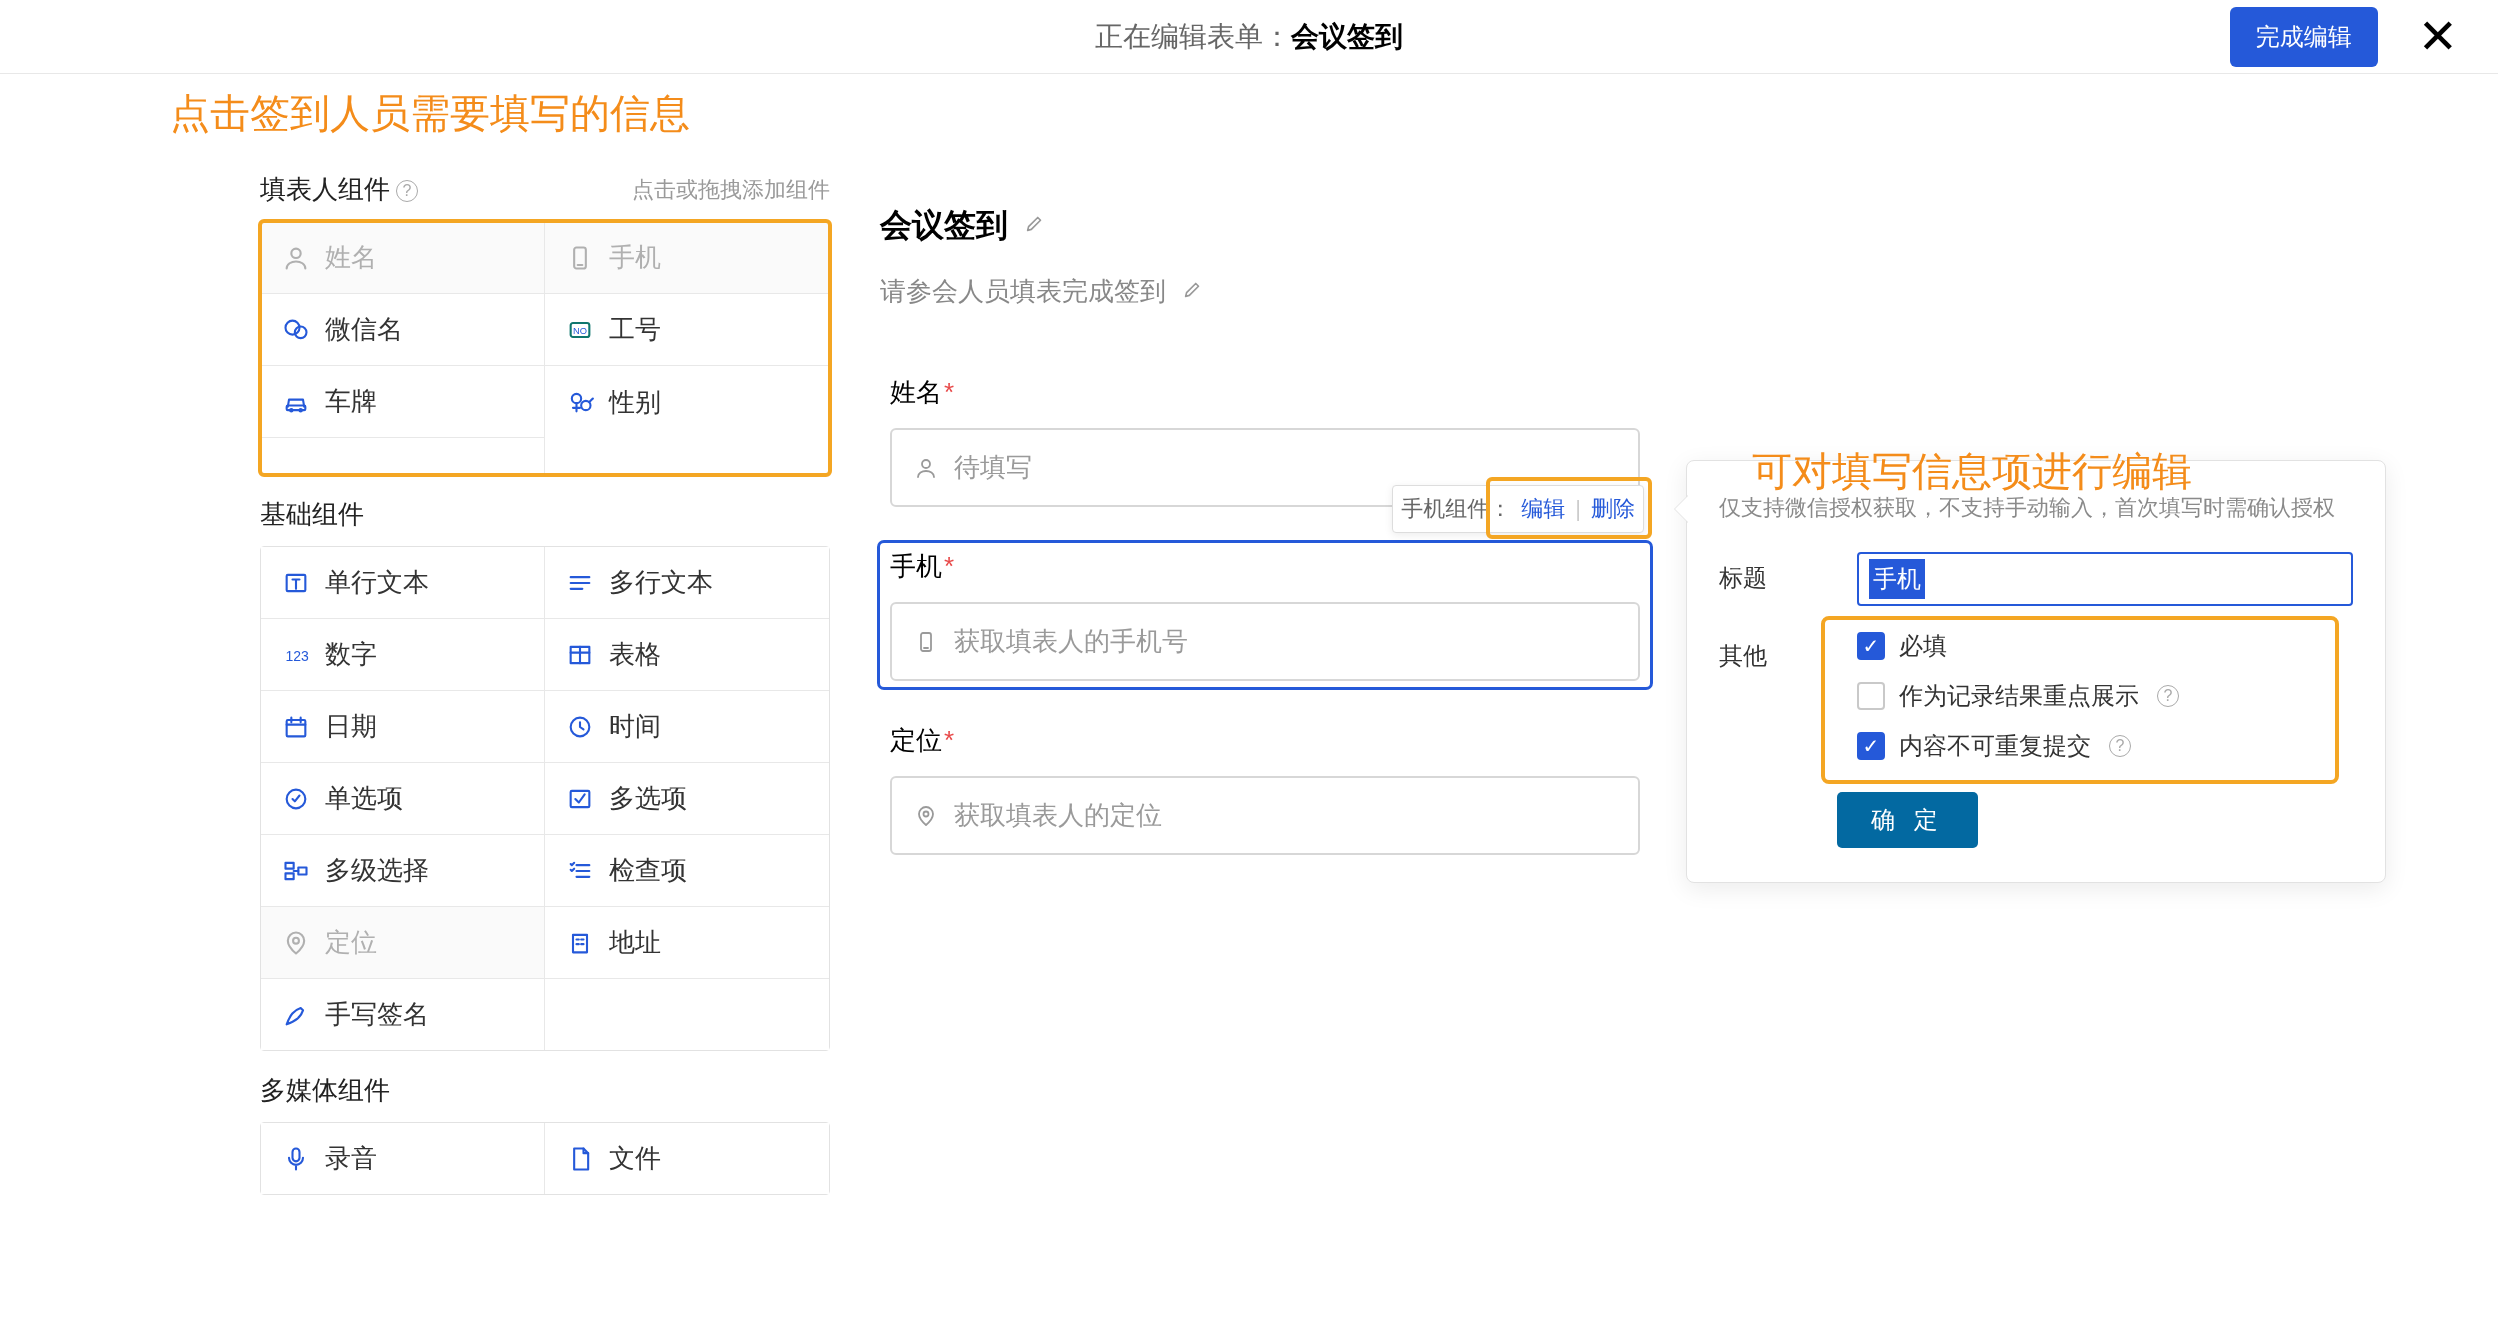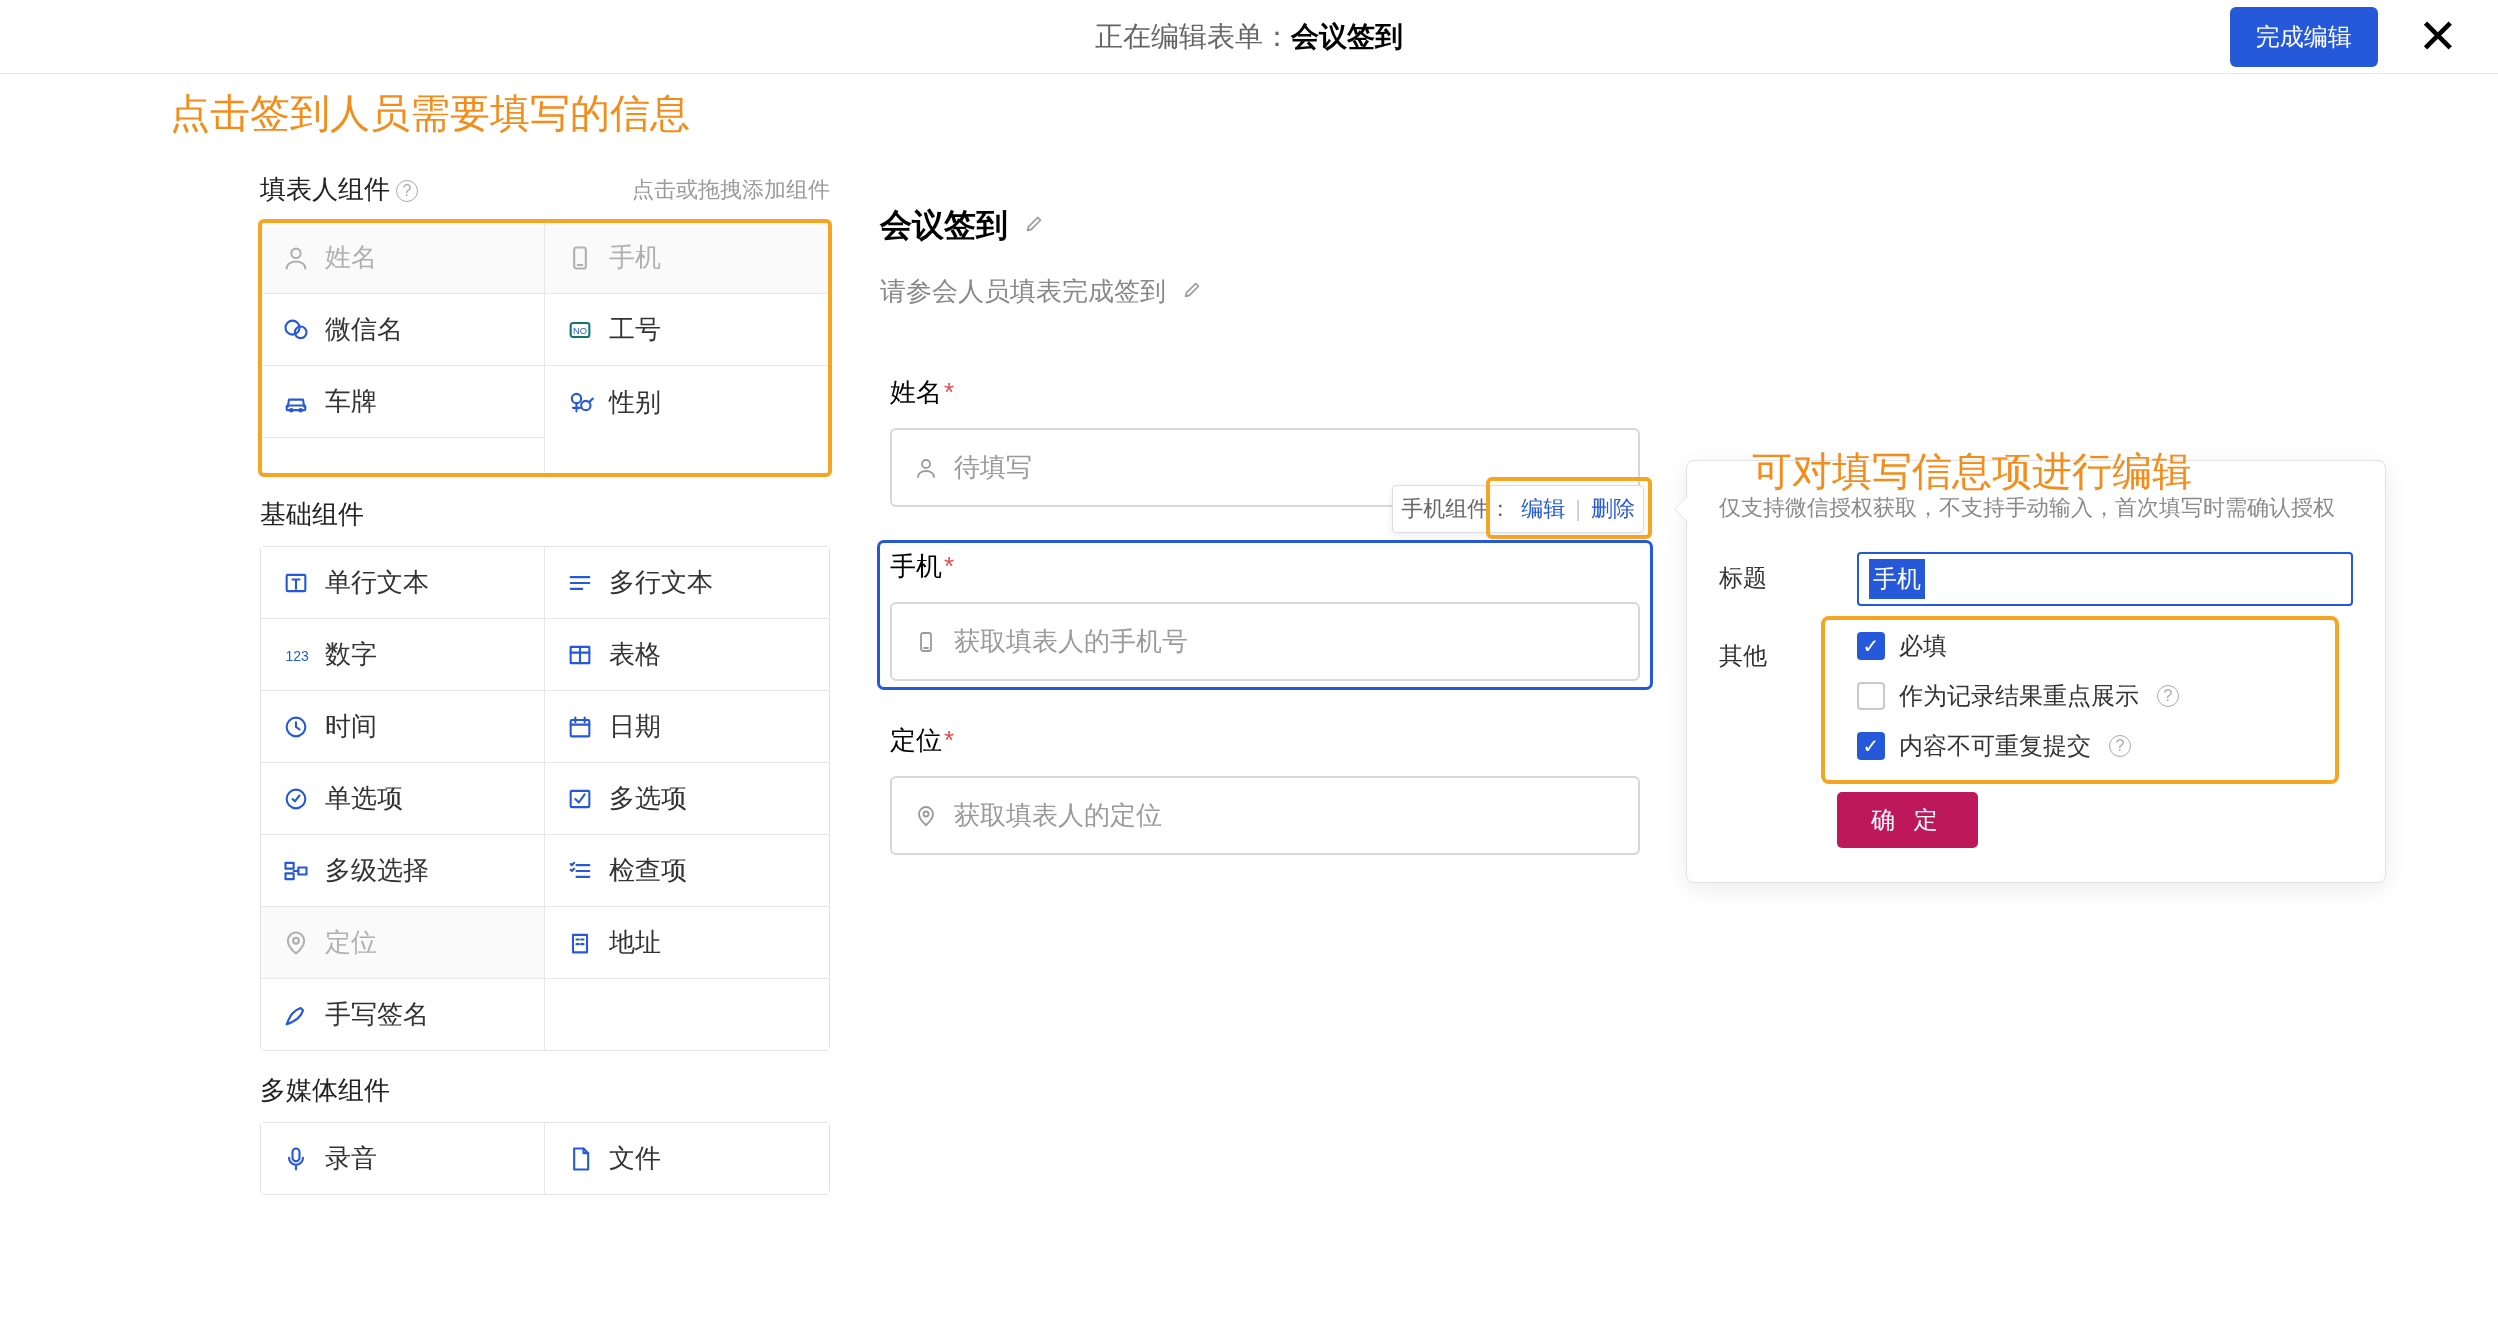--- a/index.html
+++ b/index.html
@@ -167,21 +167,21 @@
   .q-ic {
     display:inline-block; width:22px; height:22px; border:1.5px solid #aaa;
     border-radius:50%; font-size:16px; text-align:center; line-height:20px;
     color:#aaa; margin-left:4px;
   }
   .other-box {
     position:absolute; outline:4px solid #f4a623; border-radius:4px;
     pointer-events:none;
   }
   .ed-confirm {
-    background:#be185d; color:#fff; border:none; border-radius:5px;
+    background:#0369a1; color:#fff; border:none; border-radius:5px;
     padding: 12px 34px; font-size: 24px; letter-spacing: 6px;
     cursor:pointer; margin-left: 118px; margin-top: 6px;
   }
 
   
   svg { stroke: currentColor; fill: none; stroke-width: 1.8; stroke-linecap: round; stroke-linejoin: round; }
 </style>
 </head>
 <body>
 
@@ -306,36 +306,36 @@
               <rect x="4" y="5" width="16" height="14"></rect>
               <line x1="4" y1="10" x2="20" y2="10"></line>
               <line x1="12" y1="5" x2="12" y2="19"></line>
             </svg>
           </span>
           <span>表格</span>
         </div>
       <div class="comp-cell">
           <span class="ci" style="color:#2559d9">
             <svg viewBox="0 0 24 24">
-              <circle cx="12" cy="12" r="8"></circle>
-              <path d="M12 8v4l3 2"></path>
-            </svg>
-          </span>
-          <span>时间</span>
-        </div>
-      <div class="comp-cell">
-          <span class="ci" style="color:#2559d9">
-            <svg viewBox="0 0 24 24">
               <rect x="4" y="6" width="16" height="14" rx="1"></rect>
               <line x1="4" y1="10" x2="20" y2="10"></line>
               <line x1="8" y1="4" x2="8" y2="8"></line>
               <line x1="16" y1="4" x2="16" y2="8"></line>
             </svg>
           </span>
           <span>日期</span>
+        </div>
+      <div class="comp-cell">
+          <span class="ci" style="color:#2559d9">
+            <svg viewBox="0 0 24 24">
+              <circle cx="12" cy="12" r="8"></circle>
+              <path d="M12 8v4l3 2"></path>
+            </svg>
+          </span>
+          <span>时间</span>
         </div>
       <div class="comp-cell">
           <span class="ci" style="color:#2559d9">
             <svg viewBox="0 0 24 24">
               <circle cx="12" cy="12" r="8"></circle>
               <path d="M9 12l2 2 4-5"></path>
             </svg>
           </span>
           <span>单选项</span>
         </div>

